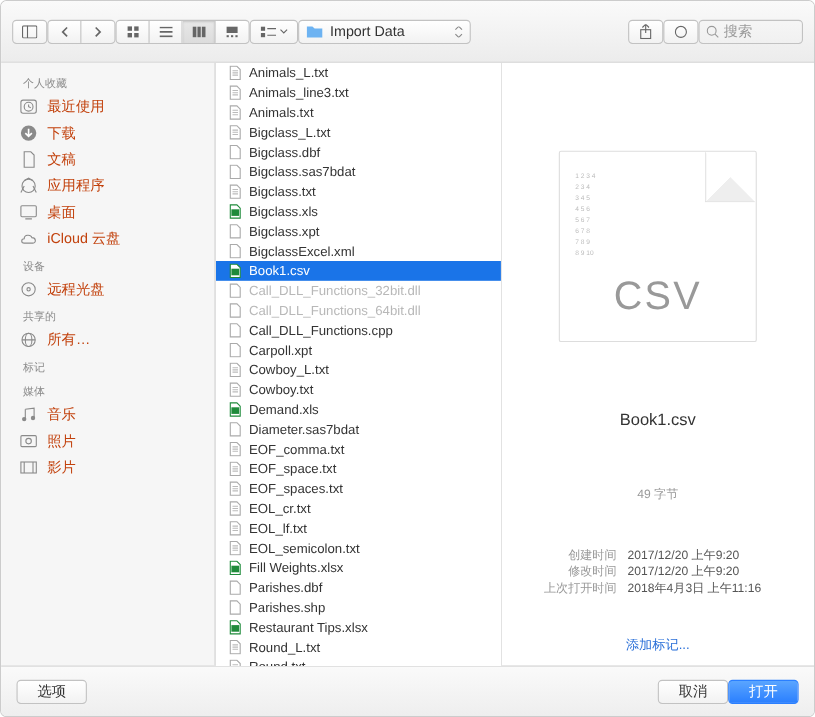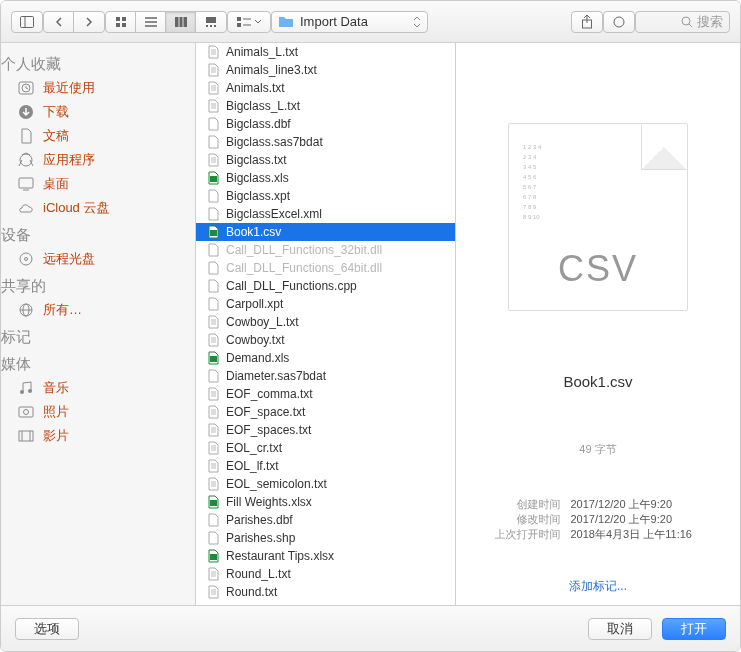--- a/index.html
+++ b/index.html
@@ -1,49 +1,49 @@
 <!DOCTYPE html>
 <html><head>
 <meta charset="utf-8">
 <style>
 * { box-sizing: border-box; margin: 0; padding: 0; }
 body { font-family: -apple-system, "Helvetica Neue", Arial, sans-serif; font-size: 13px; color: #333; background: #fff; }
 .window { width: 741px; height: 652px; border: 1px solid #ccc; border-radius: 6px; overflow: hidden; display: flex; flex-direction: column; background: #fff; }
-.toolbar { height: 42px; background: linear-gradient(#fafafa,#ececec); border-bottom: 1px solid #d0d0d0; display: flex; align-items: center; padding: 0 10px; gap: 0; }
+.toolbar { height: 56px; background: linear-gradient(#fafafa,#ececec); border-bottom: 1px solid #d0d0d0; display: flex; align-items: center; padding: 0 10px; gap: 0; }
 .seg { display: flex; border: 1px solid #c2c2c2; border-radius: 4px; overflow: hidden; background: linear-gradient(#fff,#f2f2f2); height: 22px; }
 .seg div { width: 30px; display: flex; align-items: center; justify-content: center; border-right: 1px solid #c2c2c2; }
 .seg div:last-child { border-right: none; }
 .seg .active { background: linear-gradient(#e8e8e8,#dcdcdc); box-shadow: inset 0 1px 2px rgba(0,0,0,0.15);}
 .tbtn { width: 32px; height: 22px; border: 1px solid #c2c2c2; border-radius: 4px; background: linear-gradient(#fff,#f2f2f2); display: flex; align-items: center; justify-content: center; }
 .folder-drop { flex: 1; max-width: 190px; height: 22px; border: 1px solid #c2c2c2; border-radius: 4px; background: linear-gradient(#fff,#f2f2f2); display: flex; align-items: center; padding: 0 6px; gap: 6px; }
 .spcr { flex: 1; }
-.search { width: 95px; height: 22px; border: 1px solid #c2c2c2; border-radius: 4px; display: flex; align-items: center; padding: 0 6px; gap: 4px; color: #999; justify-content: flex-end; }
+.search { width: 95px; height: 22px; border: 1px solid #c2c2c2; border-radius: 4px; display: flex; align-items: center; padding: 0 6px; gap: 4px; color: #999; }
 .body { flex: 1; display: flex; overflow: hidden; }
 .sidebar { width: 195px; background: #f6f6f6; border-right: 1px solid #d0d0d0; overflow-y: auto; padding-top: 6px; }
-.sb-head { font-size: 15px; color: #8a8a8a; padding: 6px 0 2px; }
+.sb-head { font-size: 10px; color: #8a8a8a; padding: 6px 20px 2px; }
 .sb-item { display: flex; align-items: center; gap: 8px; padding: 3px 12px 3px 16px; color: #c2410c; cursor: default; }
 .sb-item svg, .sb-item .ic { width: 18px; height: 16px; flex: none; }
 .filecol { width: 260px; border-right: 1px solid #d0d0d0; overflow-y: auto; background: #fff; }
 .frow { display: flex; align-items: center; gap: 6px; padding: 1px 8px 1px 10px; height: 18px; line-height: 18px; font-size: 12px; white-space: nowrap; }
 .frow.sel { background: #1a74e8; color: #fff; }
 .frow .fic { width: 14px; height: 14px; flex: none; }
 .frow.dis { color: #b8b8b8; }
 .preview { flex: 1; display: flex; flex-direction: column; align-items: center; padding: 30px 10px 10px; overflow-y: auto; gap: 32px; }
 .pv-icon { width: 180px; height: 230px; border: 1px solid #ddd; border-radius: 2px; position: relative; background: #fff; margin-top: 50px; }
 .pv-icon .fold { position: absolute; top: 0; right: 0; width: 46px; height: 46px; background: linear-gradient(135deg,#fff 0%,#fff 50%,#eee 50%,#eee 100%); border-left:1px solid #ddd; border-bottom:1px solid #ddd; clip-path: polygon(0 0,100% 100%,0 100%); }
 .pv-icon .grid { position: absolute; top: 18px; left: 14px; font-size: 6px; color: #bbb; line-height: 10px; }
 .pv-icon .csv { position: absolute; bottom: 20px; left: 0; right: 0; text-align: center; font-size: 36px; color: #999; letter-spacing: 2px; }
 .pv-name { margin-top: 30px; font-size: 15px; font-weight: 500; }
 .pv-sub { margin-top: 20px; font-size: 11px; color: #999; }
 .pv-meta { margin-top: 8px; font-size: 11px; }
 .pv-meta div { display: flex; gap: 10px; justify-content: center; }
 .pv-meta .lbl { width: 80px; text-align: right; color: #999; font-family: Liberation Mono, monospace; }
 .pv-meta .val { width: 145px; text-align: left; color: #555; }
 .pv-tag { margin-top: 4px; font-size: 12px; color: #2a6fd8; }
-.footer { height: 46px; border-top: 1px solid #d0d0d0; background: linear-gradient(#fafafa,#eee); display: flex; align-items: center; padding: 0 14px; gap: 10px; }
+.footer { height: 46px; border-top: 1px solid #d0d0d0; background: linear-gradient(#fafafa,#eee); display: flex; align-items: center; padding: 0 14px; }
 .btn { height: 22px; padding: 0 18px; border: 1px solid #c2c2c2; border-radius: 4px; background: linear-gradient(#fff,#f2f2f2); font-size: 13px; display: flex; align-items: center; }
 .btn.primary { background: linear-gradient(#5aa5ff,#2a7fff); border-color: #2a7fff; color: #fff; }
 svg { display: block; }
 </style>
 </head>
 <body>
 
 <div class="window">
 
   <div class="toolbar">

